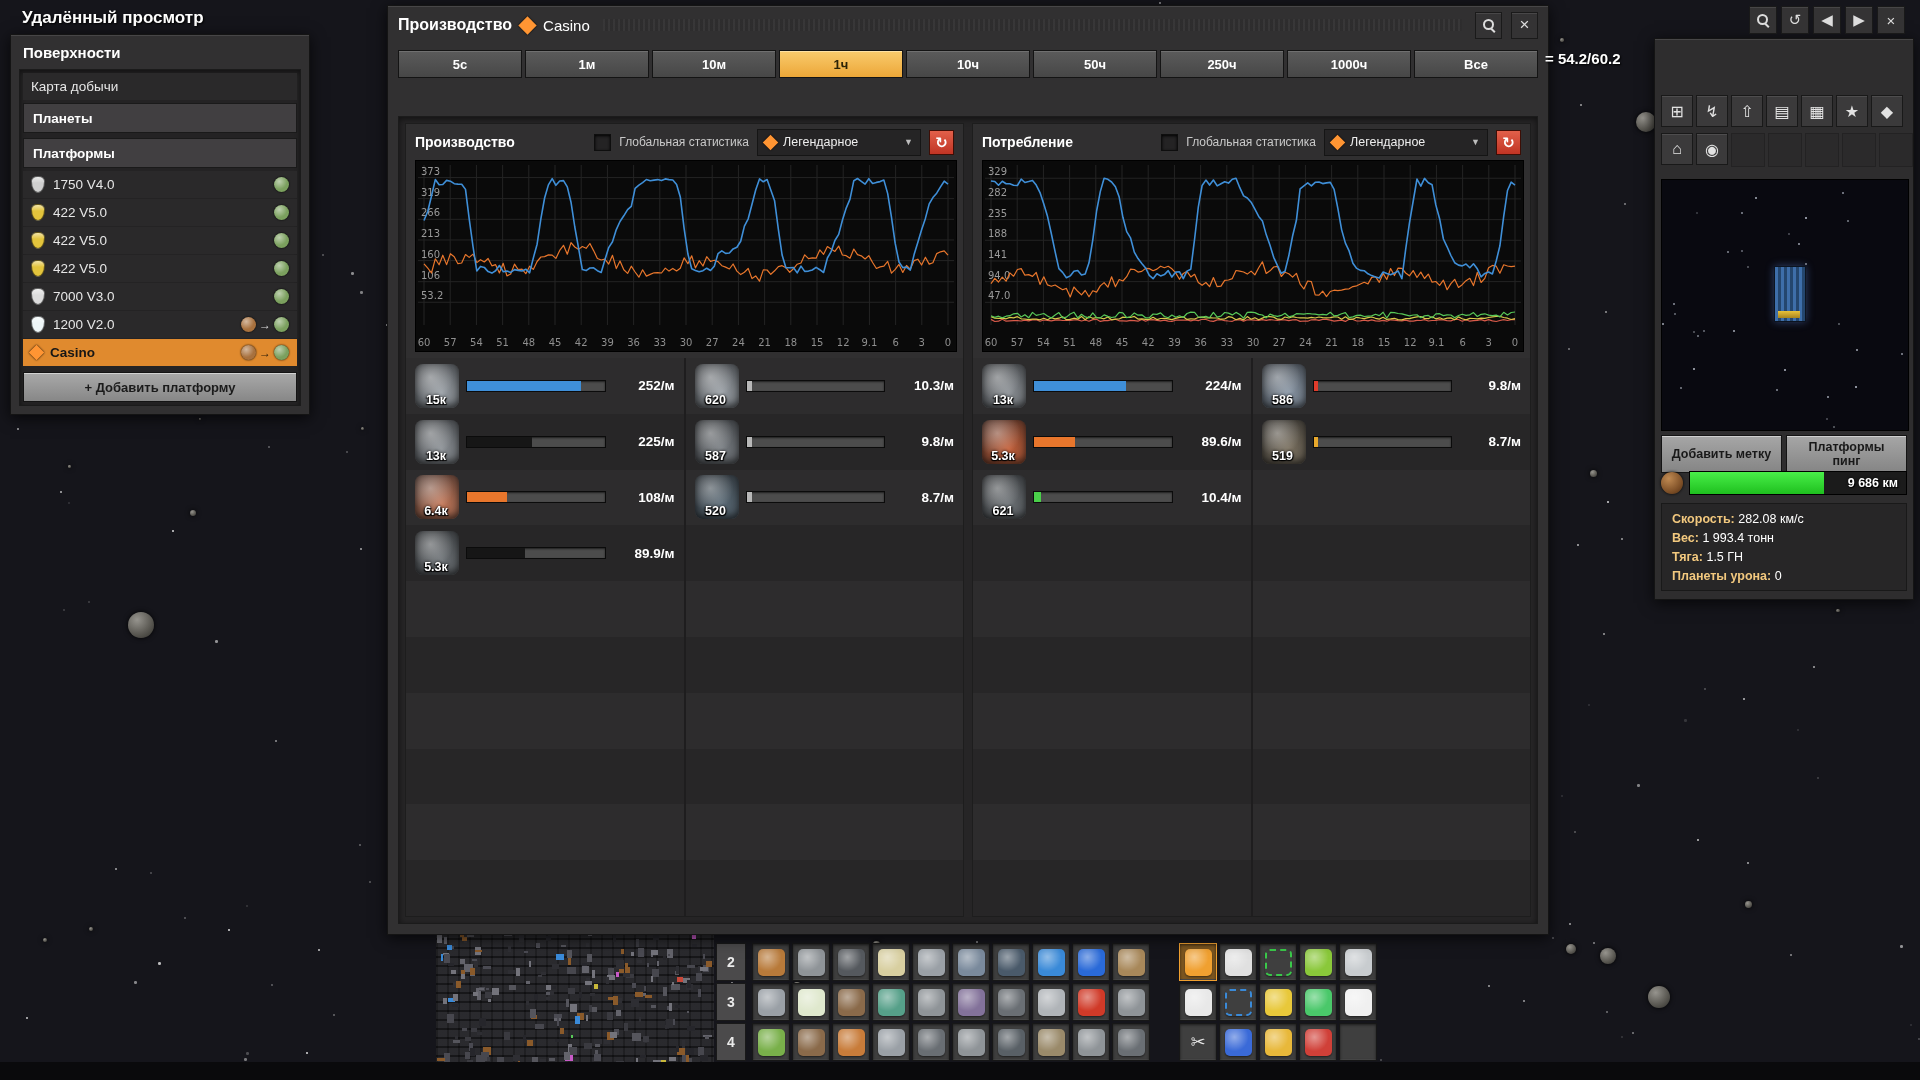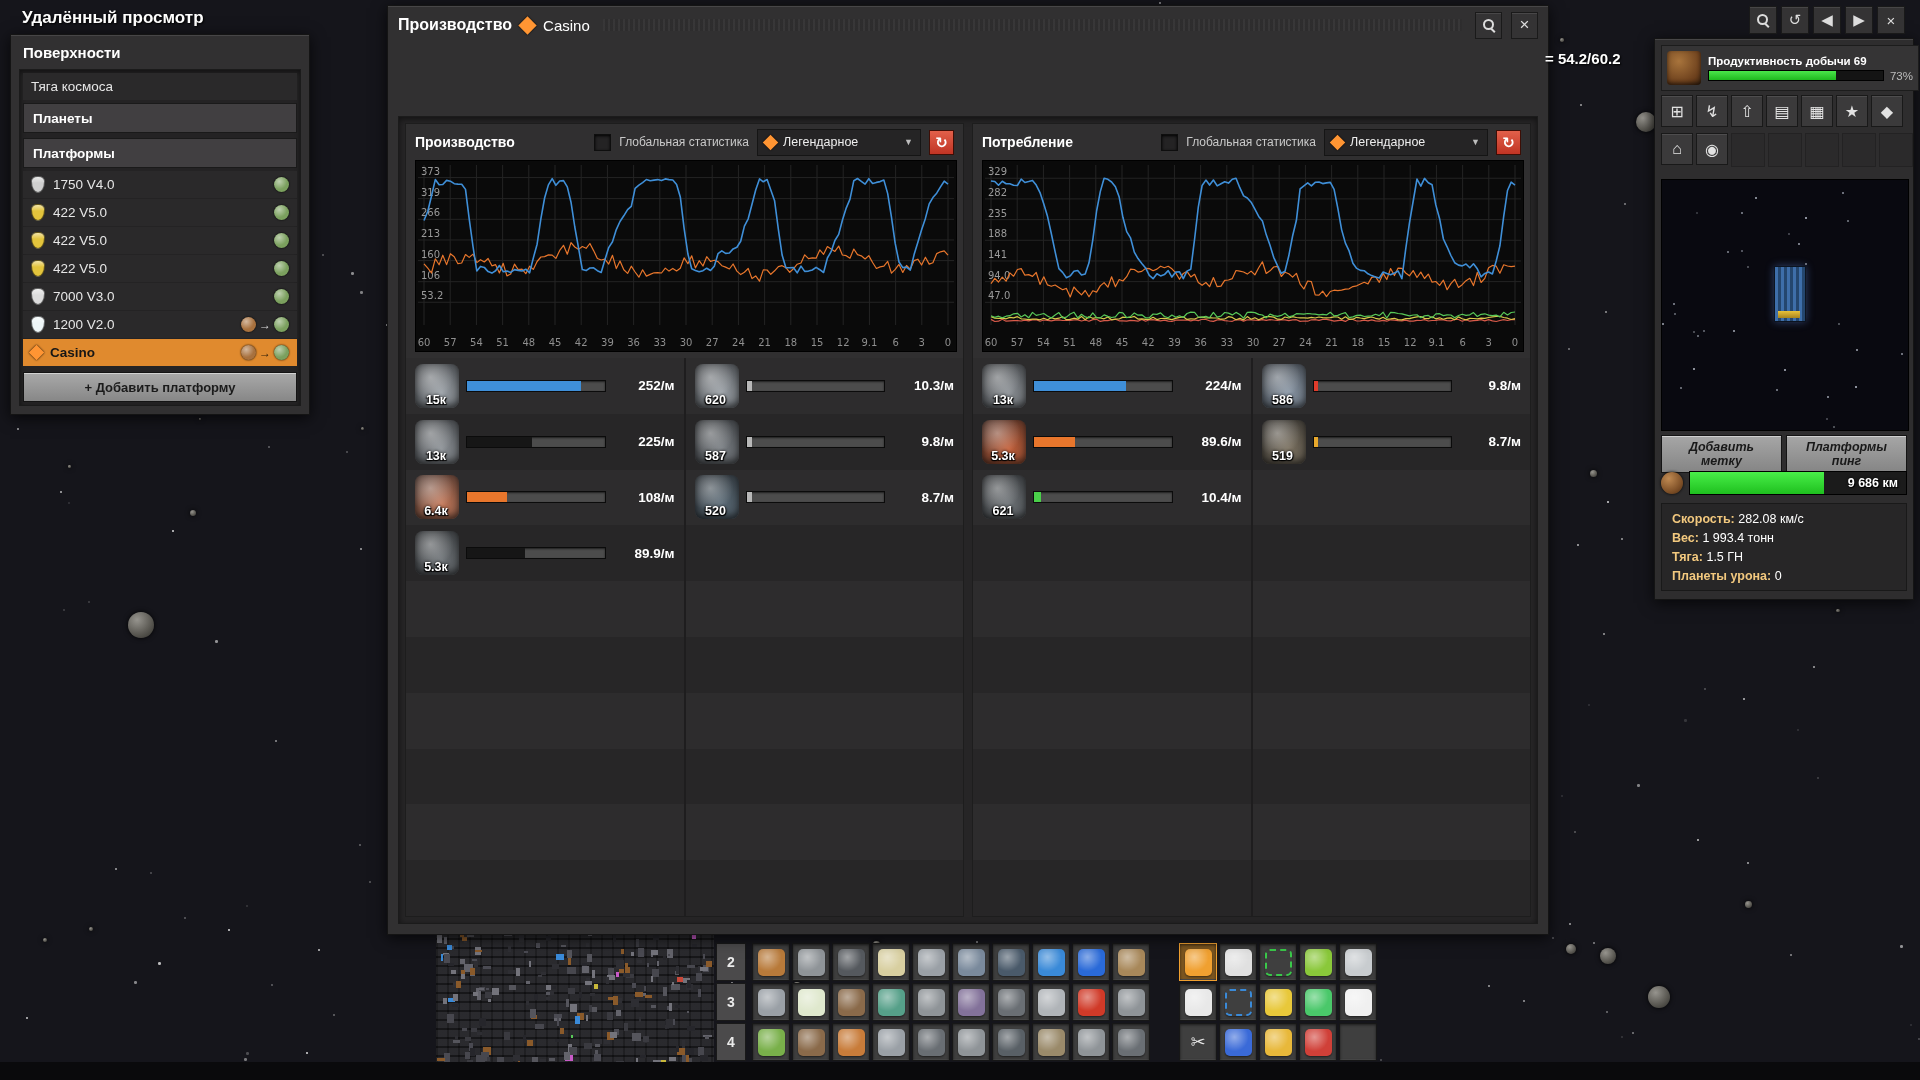--- a/index.html
+++ b/index.html
@@ -119,21 +119,21 @@
   .minimap{position:absolute;left:6px;top:140px;width:246px;height:250px;background:#090910;
     border:1px solid #000;overflow:hidden;}
   .ship{position:absolute;left:112px;top:86px;width:30px;height:54px;border:1px solid #0c1420;
     background:repeating-linear-gradient(90deg,#3e6ea9 0 3px,#24466e 3px 6px);
     box-shadow:0 0 8px rgba(90,130,210,.45);}
   .ship::after{content:"";position:absolute;left:3px;bottom:3px;width:22px;height:7px;
     background:linear-gradient(#e8c23a,#a8841e);}
   .map-btn-row{position:absolute;left:6px;top:396px;width:246px;display:flex;gap:4px;}
   .map-btn{flex:1;height:38px;background:linear-gradient(#a6a6a6,#858585);border:1px solid #141414;
     box-shadow:inset 0 1px 0 #cfcfcf;color:#191919;font-weight:bold;font-size:12.5px;
-    font-family:inherit;cursor:pointer;font-style:italic;}
+    font-family:inherit;cursor:pointer;}
   .dist-row{position:absolute;left:6px;top:432px;width:246px;height:24px;display:flex;
     align-items:center;gap:6px;}
   .dist-planet{width:22px;height:22px;flex:0 0 22px;border-radius:50%;
     background:radial-gradient(circle at 35% 30%, #c08a52, #7c4e26 65%, #4a2c12);box-shadow:0 0 3px #000;}
   .dist-bar{flex:1;height:22px;background:#1b1b1b;border:1px solid #000;position:relative;}
   .dist-bar i{display:block;height:100%;background:linear-gradient(#49ef49,#1fc01f);}
   .dist-text{position:absolute;right:8px;top:0;line-height:22px;color:#fff;font-size:12.5px;
     font-weight:bold;text-shadow:1px 1px 1px #000,0 0 3px #000;}
   .stats-box{position:absolute;left:6px;top:464px;width:246px;height:88px;background:#272627;
     border:1px solid #191919;padding:6px 10px;box-sizing:border-box;}
@@ -681,21 +681,21 @@
       <i style="position: absolute; left: 177px; top: 67px; width: 5px; height: 9px; background: rgb(138, 90, 42);"></i>
       <i style="position: absolute; left: 94px; top: 80px; width: 6px; height: 9px; background: rgb(85, 85, 92);"></i>
     </div>
   <div id="bottombar"></div>
 
   <div class="left-title">Удалённый просмотр</div>
   <div class="panel surfaces">
     <div class="panel-title">Поверхности</div>
     <div class="inset list">
       <div class="listrow">
-        <span>Тяга космоса</span>
+        <span>Карта добычи</span>
       </div>
       <div class="subheader">Планеты</div>
       <div class="subheader">Платформы</div>
       <div id="platforms" class="list" style="padding:0;">
           <div class="listrow">
             <span class="flask" style="background: linear-gradient(rgba(255, 255, 255, 0.55), rgba(255, 255, 255, 0) 40%), rgb(207, 207, 207);"></span>
             <span>1750  V4.0</span>
             <span class="dest">
               <span class="mini-dot" style="background: radial-gradient(circle at 35% 30%, rgba(255, 255, 255, 0.5), rgba(255, 255, 255, 0) 55%), rgb(123, 160, 94);"></span>
             </span>
@@ -755,20 +755,31 @@
     <div class="titlebar">
       <span class="wtitle">Производство</span>
       <span class="tquality"></span>
       <span class="wsub">Casino</span>
       <span class="drag"></span>
       <button class="tb-btn">
           <span class="icon-mag"></span>
         </button>
       <button class="tb-btn">×</button>
     </div>
+    <div id="timebtns" class="time-row">
+        <button class="time-btn">5с</button>
+        <button class="time-btn">1м</button>
+        <button class="time-btn">10м</button>
+        <button class="time-btn active">1ч</button>
+        <button class="time-btn">10ч</button>
+        <button class="time-btn">50ч</button>
+        <button class="time-btn">250ч</button>
+        <button class="time-btn">1000ч</button>
+        <button class="time-btn">Все</button>
+      </div>
     <div class="content">
 
       <section class="stat-panel">
         <div class="sp-header">
           <span class="sp-title">Производство</span>
           <span class="cb"></span>
           <span class="cb-label">Глобальная статистика</span>
           <div class="dropdown">
             <span class="qicon"></span>
             <span>Легендарное</span>
@@ -1077,32 +1088,20 @@
         <span class="icon-mag"></span>
       </button>
       <button class="tr-btn">↺</button>
       <button class="tr-btn">◀</button>
       <button class="tr-btn">▶</button>
       <button class="tr-btn">×</button>
     </div>
   <div class="overlay-val">= 54.2/60.2</div>
 
   <div class="panel hud">
-    <div class="hud-research">
-      <span class="res-icon"></span>
-      <div class="res-right">
-        <span class="res-label">Продуктивность добычи 69</span>
-        <div class="res-barrow">
-          <span class="res-bar">
-              <i id="resFill" style="width: 73%;"></i>
-            </span>
-          <span class="res-pct">73%</span>
-        </div>
-      </div>
-    </div>
     <div id="hudTools1" class="hud-tools" style="top:56px;">
         <button class="hud-btn">⊞</button>
         <button class="hud-btn">↯</button>
         <button class="hud-btn">⇧</button>
         <button class="hud-btn">▤</button>
         <button class="hud-btn">▦</button>
         <button class="hud-btn">★</button>
         <button class="hud-btn">◆</button>
       </div>
     <div id="hudTools2" class="hud-tools" style="top:94px;">

